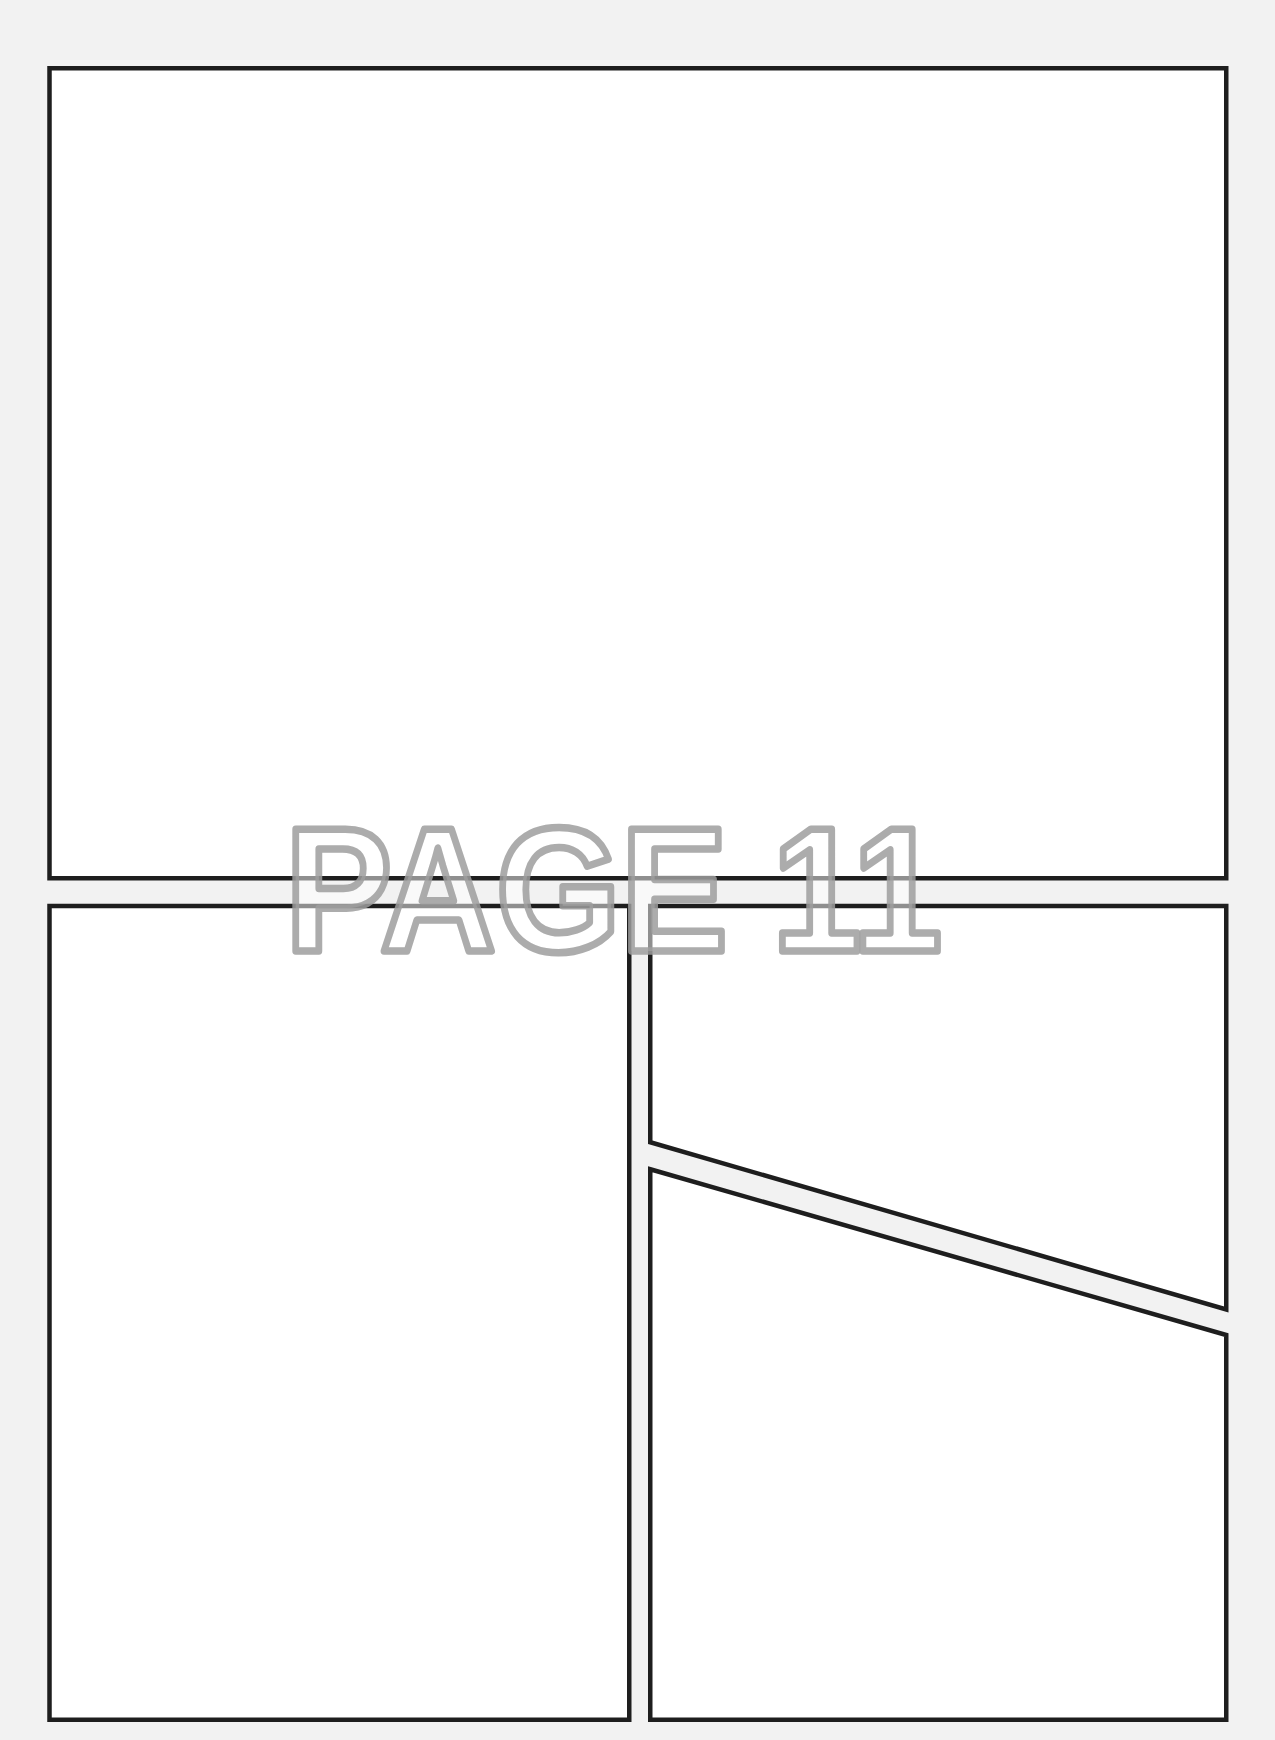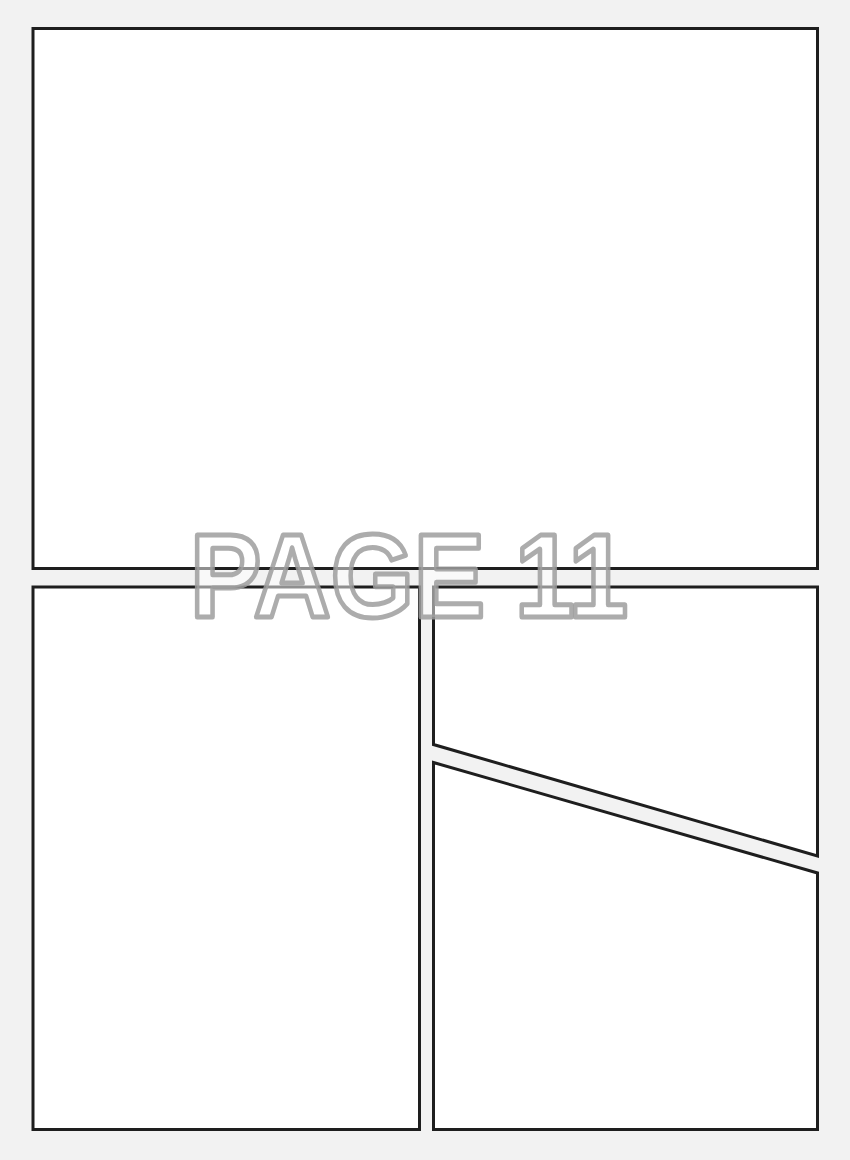--- a/index.html
+++ b/index.html
@@ -14,20 +14,21 @@
     width: 850px;
     height: 1160px;
     background: var(--background);
     overflow: hidden;
     font-family: "Liberation Sans", "DejaVu Sans", sans-serif;
   }
   .page-canvas {
     position: relative;
     width: 850px;
     height: 856px;
+    margin-top: 17px;
   }
   svg { display: block; }
   .panel {
     fill: var(--panel-fill);
     stroke: var(--border-color);
     stroke-width: 3;
   }
   .watermark {
     font-family: "Liberation Sans", "DejaVu Sans", sans-serif;
     font-weight: bold;

